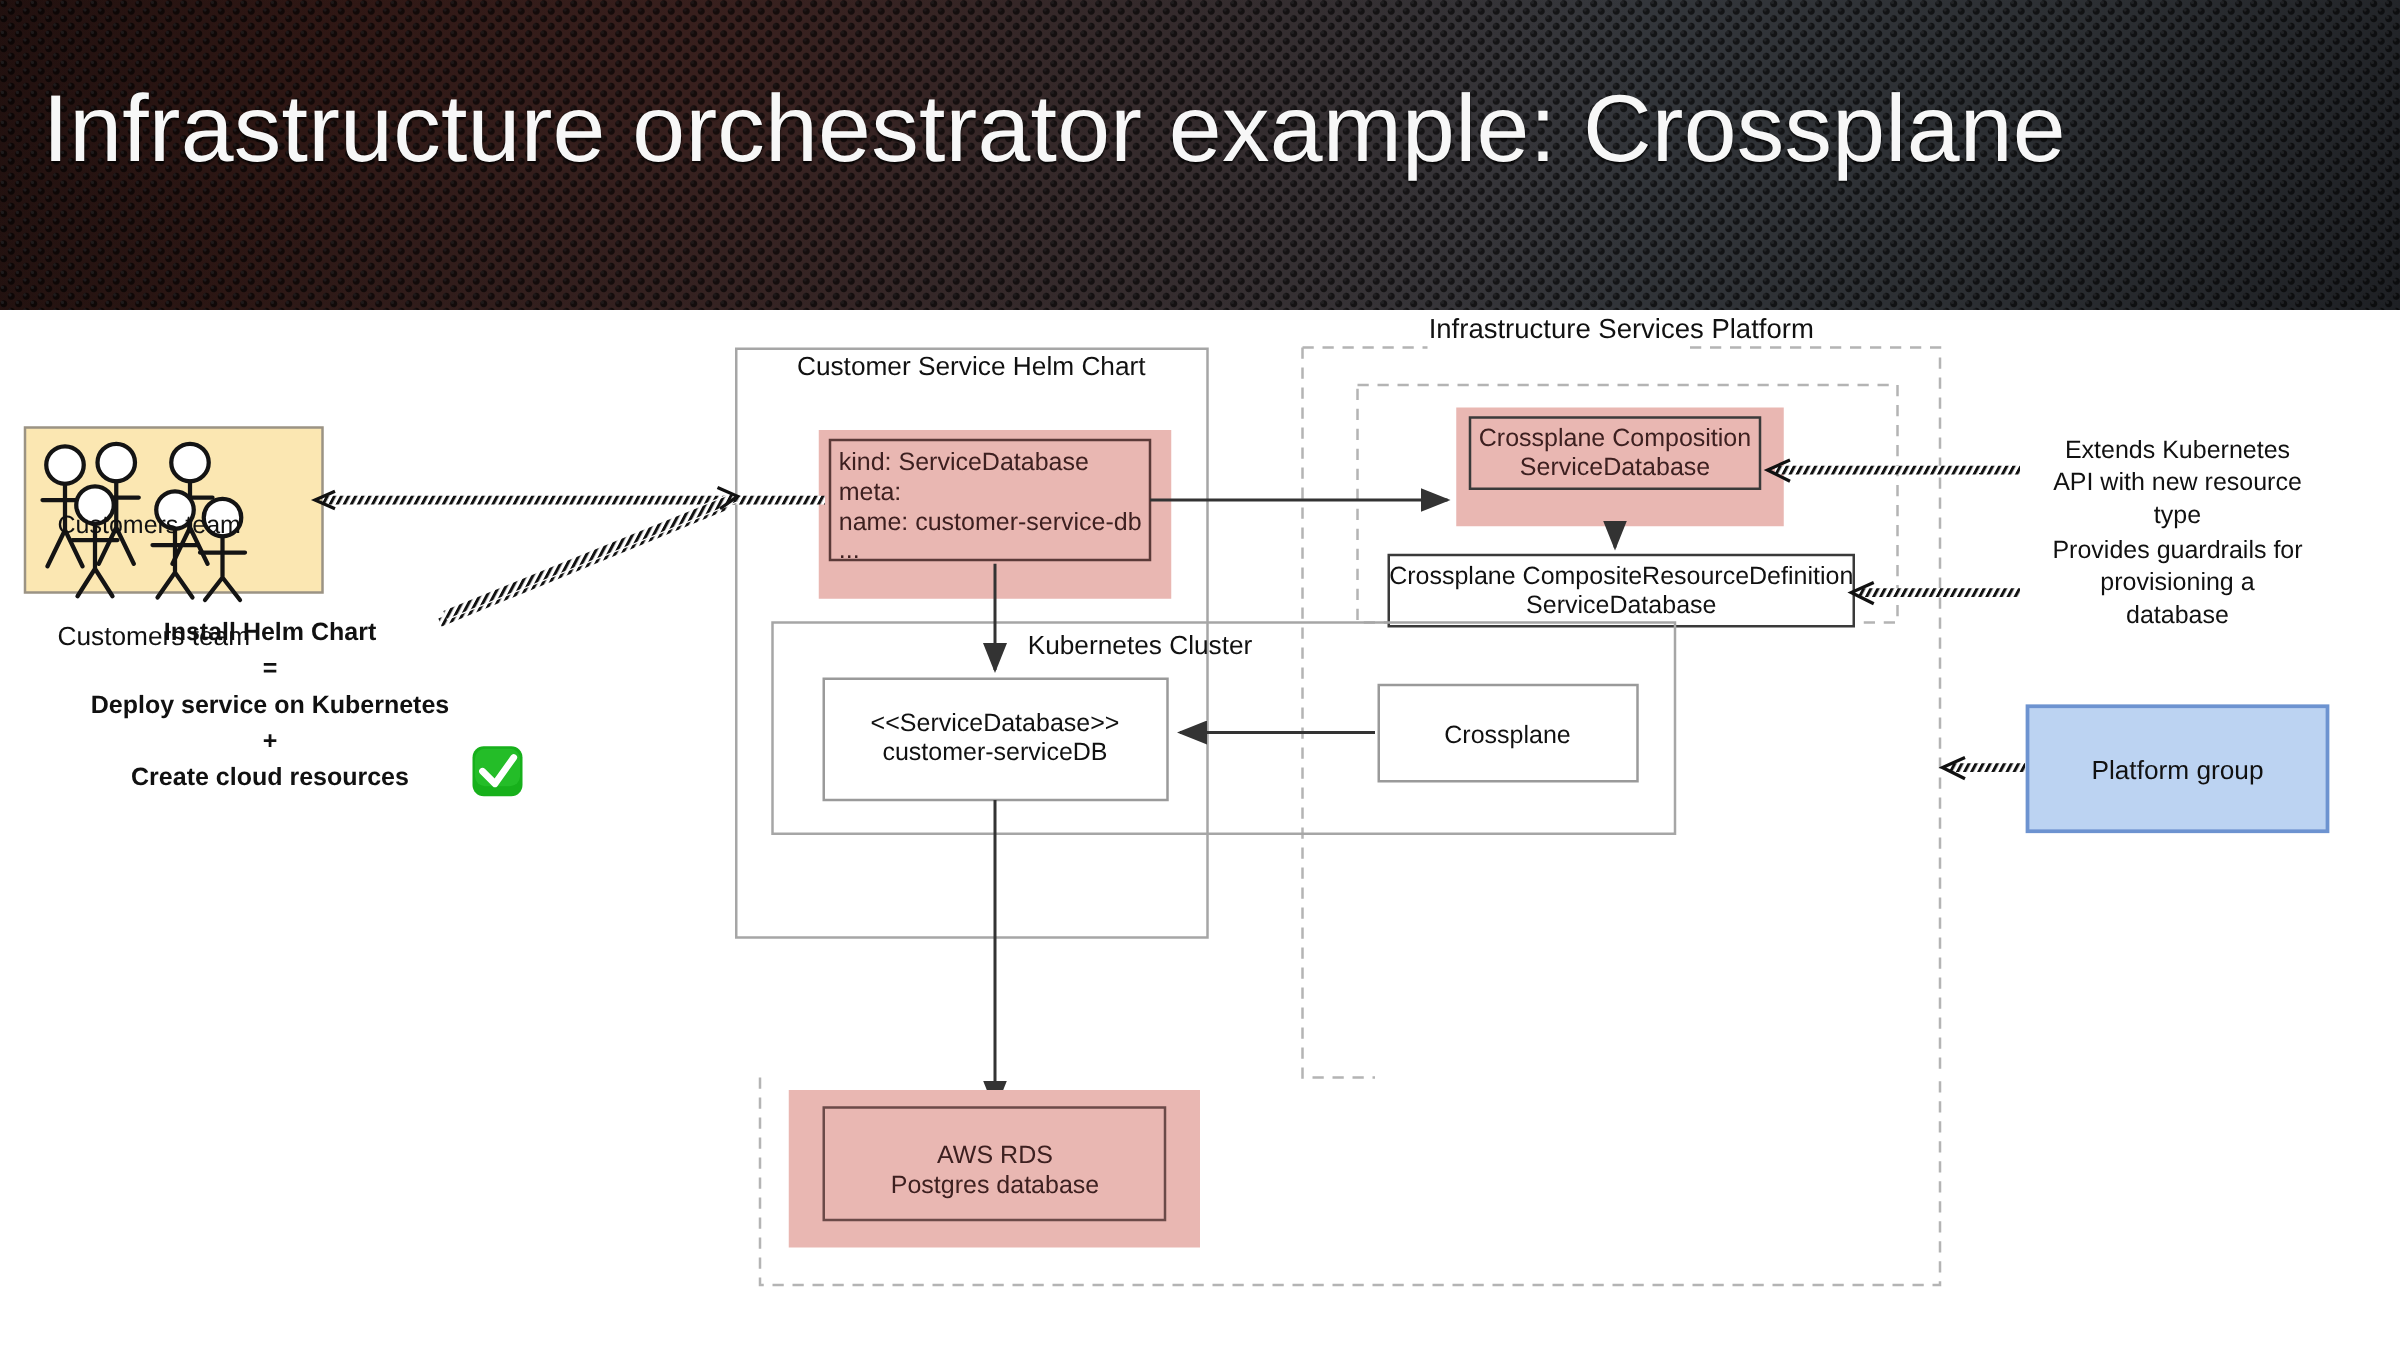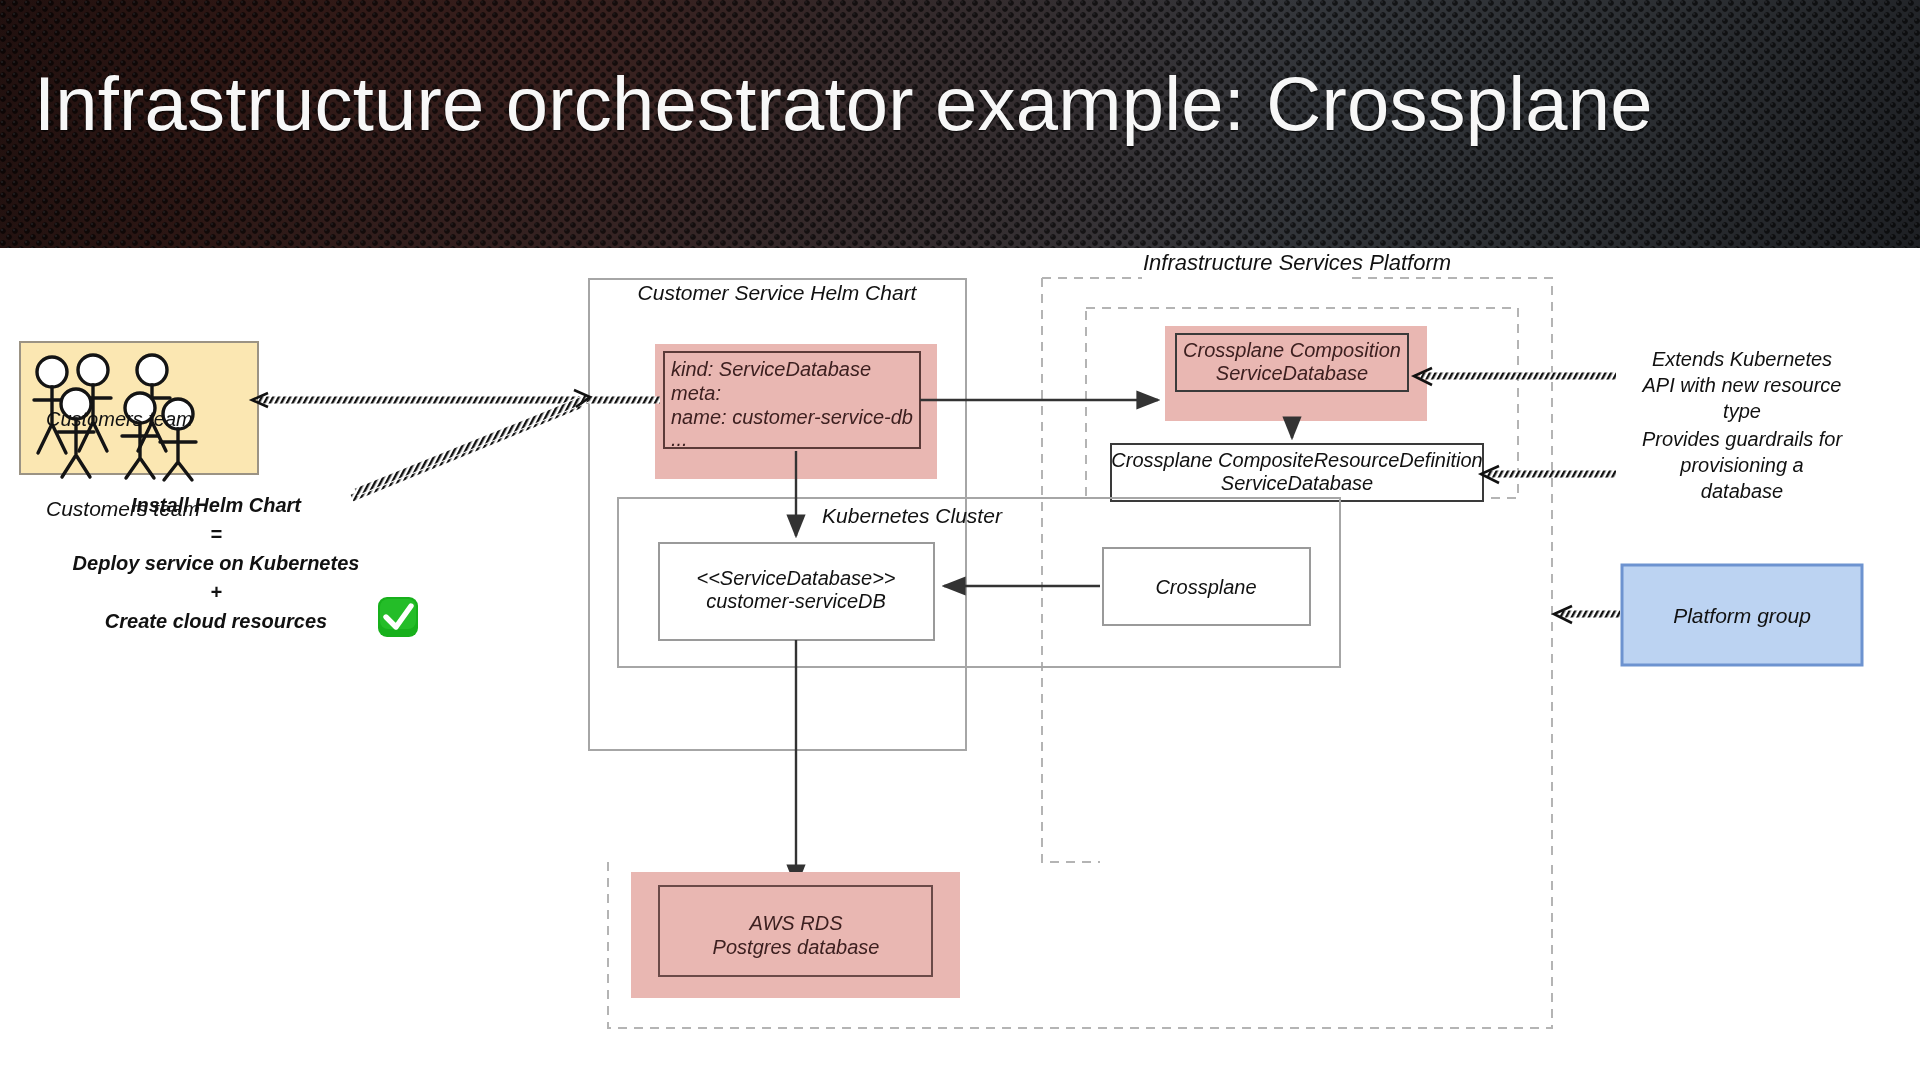--- a/index.html
+++ b/index.html
@@ -19,21 +19,21 @@
   #header:after{content:"";position:absolute;inset:0;
     background:
       radial-gradient(circle at 3px 3px, rgba(0,0,0,.62) 2.4px, rgba(0,0,0,0) 3.2px),
       radial-gradient(circle at 9px 9px, rgba(0,0,0,.62) 2.4px, rgba(0,0,0,0) 3.2px);
     background-size:12px 12px,12px 12px;}
   #title{position:absolute;left:34px;top:60px;z-index:3;
     color:#f7f7f7;font-size:76px;font-weight:400;letter-spacing:.2px;
     white-space:nowrap;text-shadow:0 1px 2px rgba(0,0,0,.85);}
 
   
-  #diagram{position:absolute;left:0;top:248px;width:1920px;height:832px;font-style:italic;}
+  #diagram{position:absolute;left:0;top:248px;width:1920px;height:832px;}
   svg{display:block;}
   .lbl{font-family:"Liberation Sans",sans-serif;fill:#111;}
   .n17{font-size:20px;}
   .pinktxt{fill:#3d2020;}
   .note{font-size:20px;fill:#111;}
 </style>
 </head>
 <body>
 
 <div id="stage">

